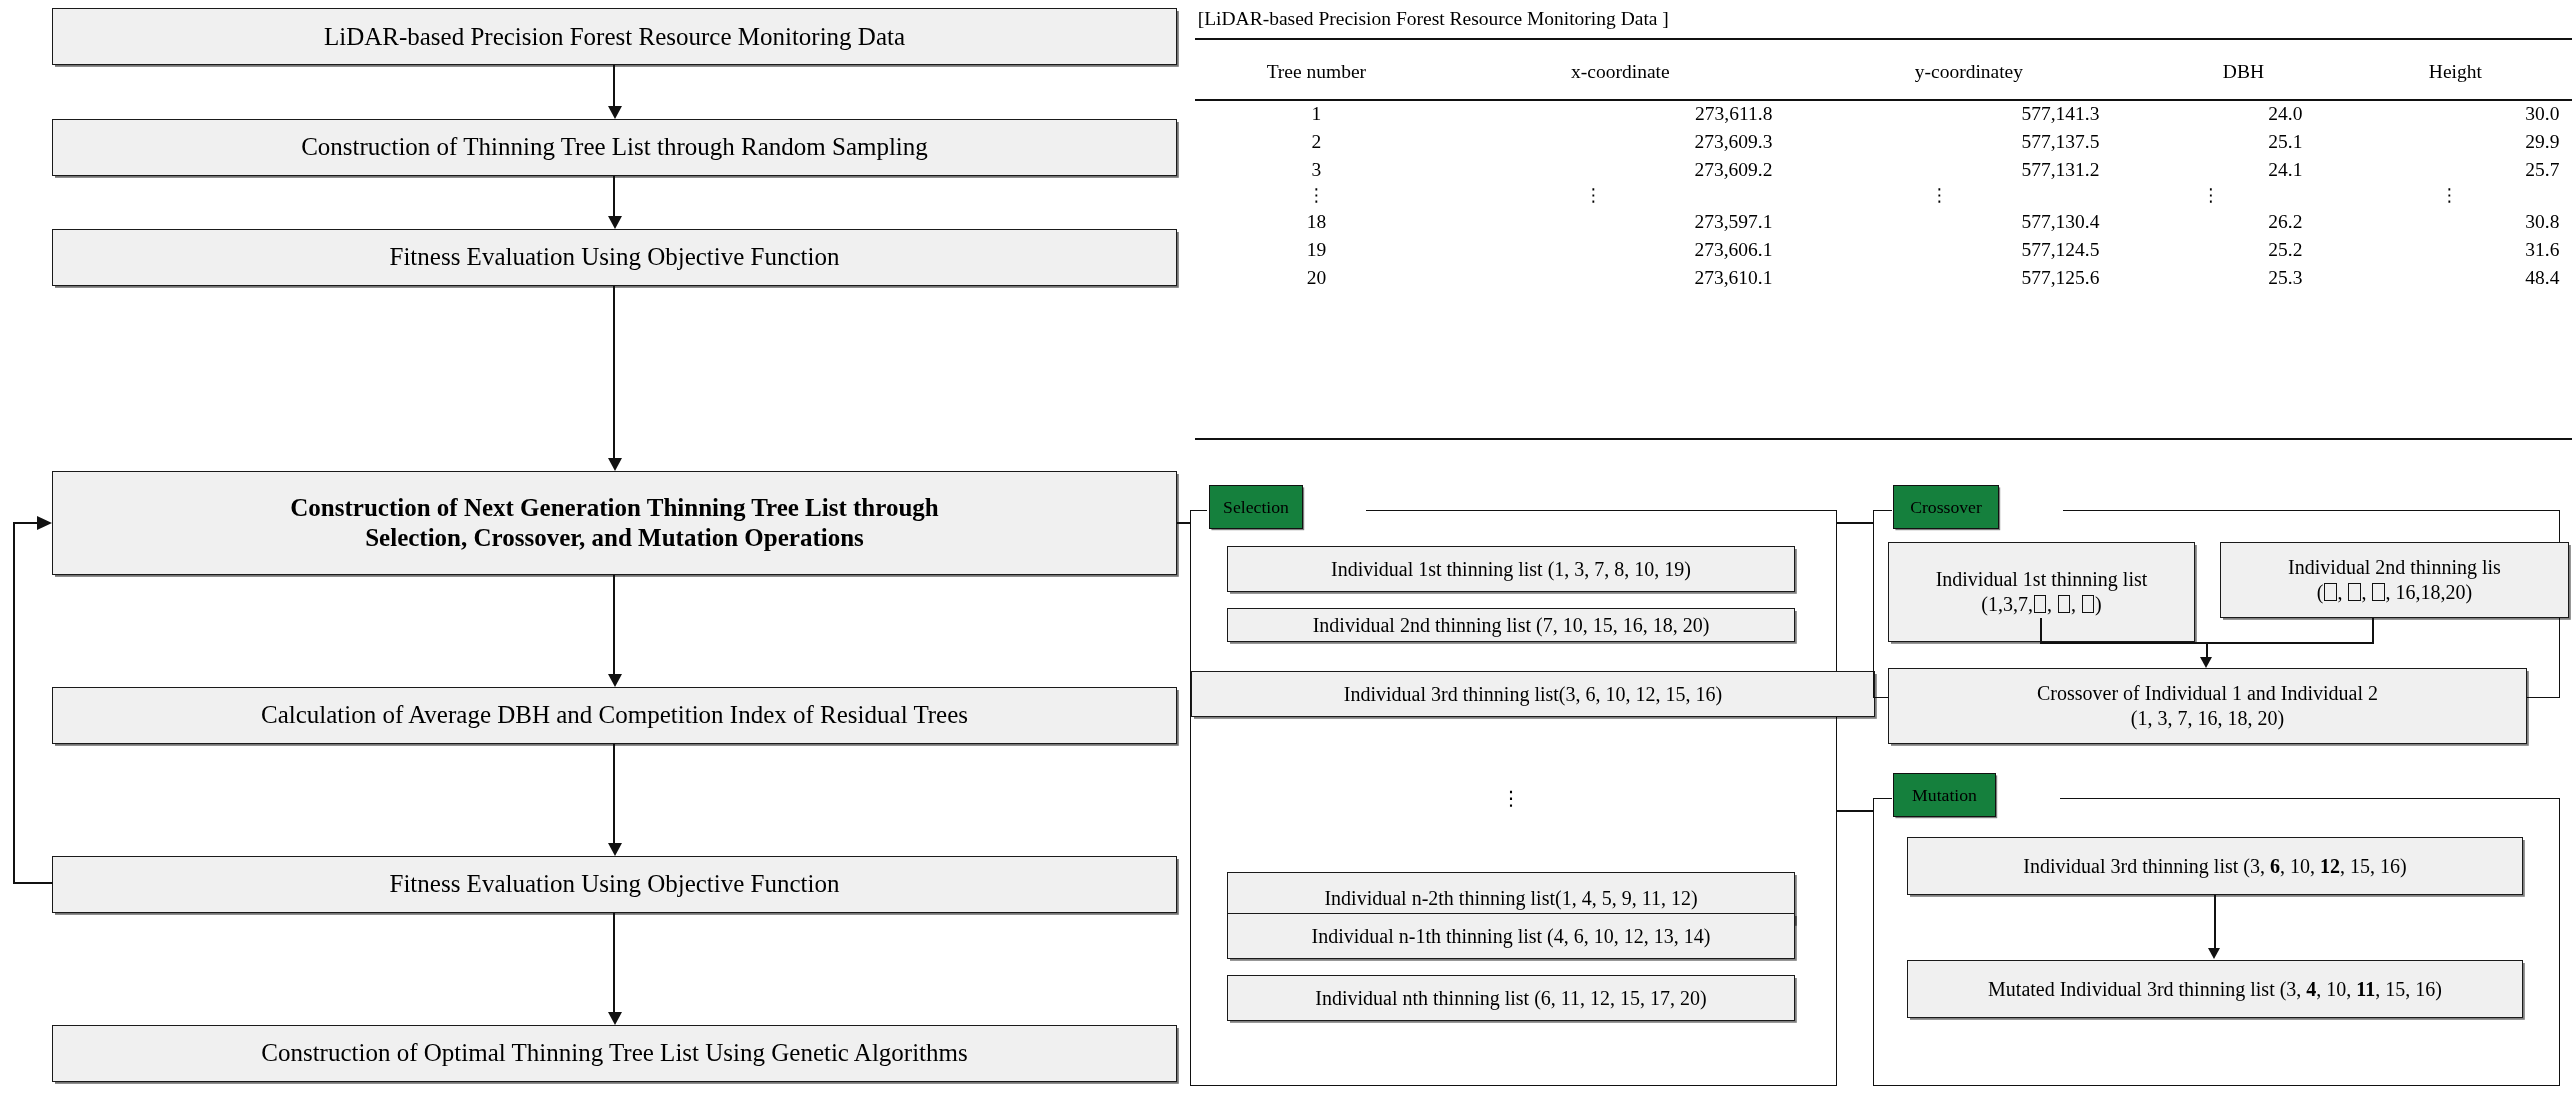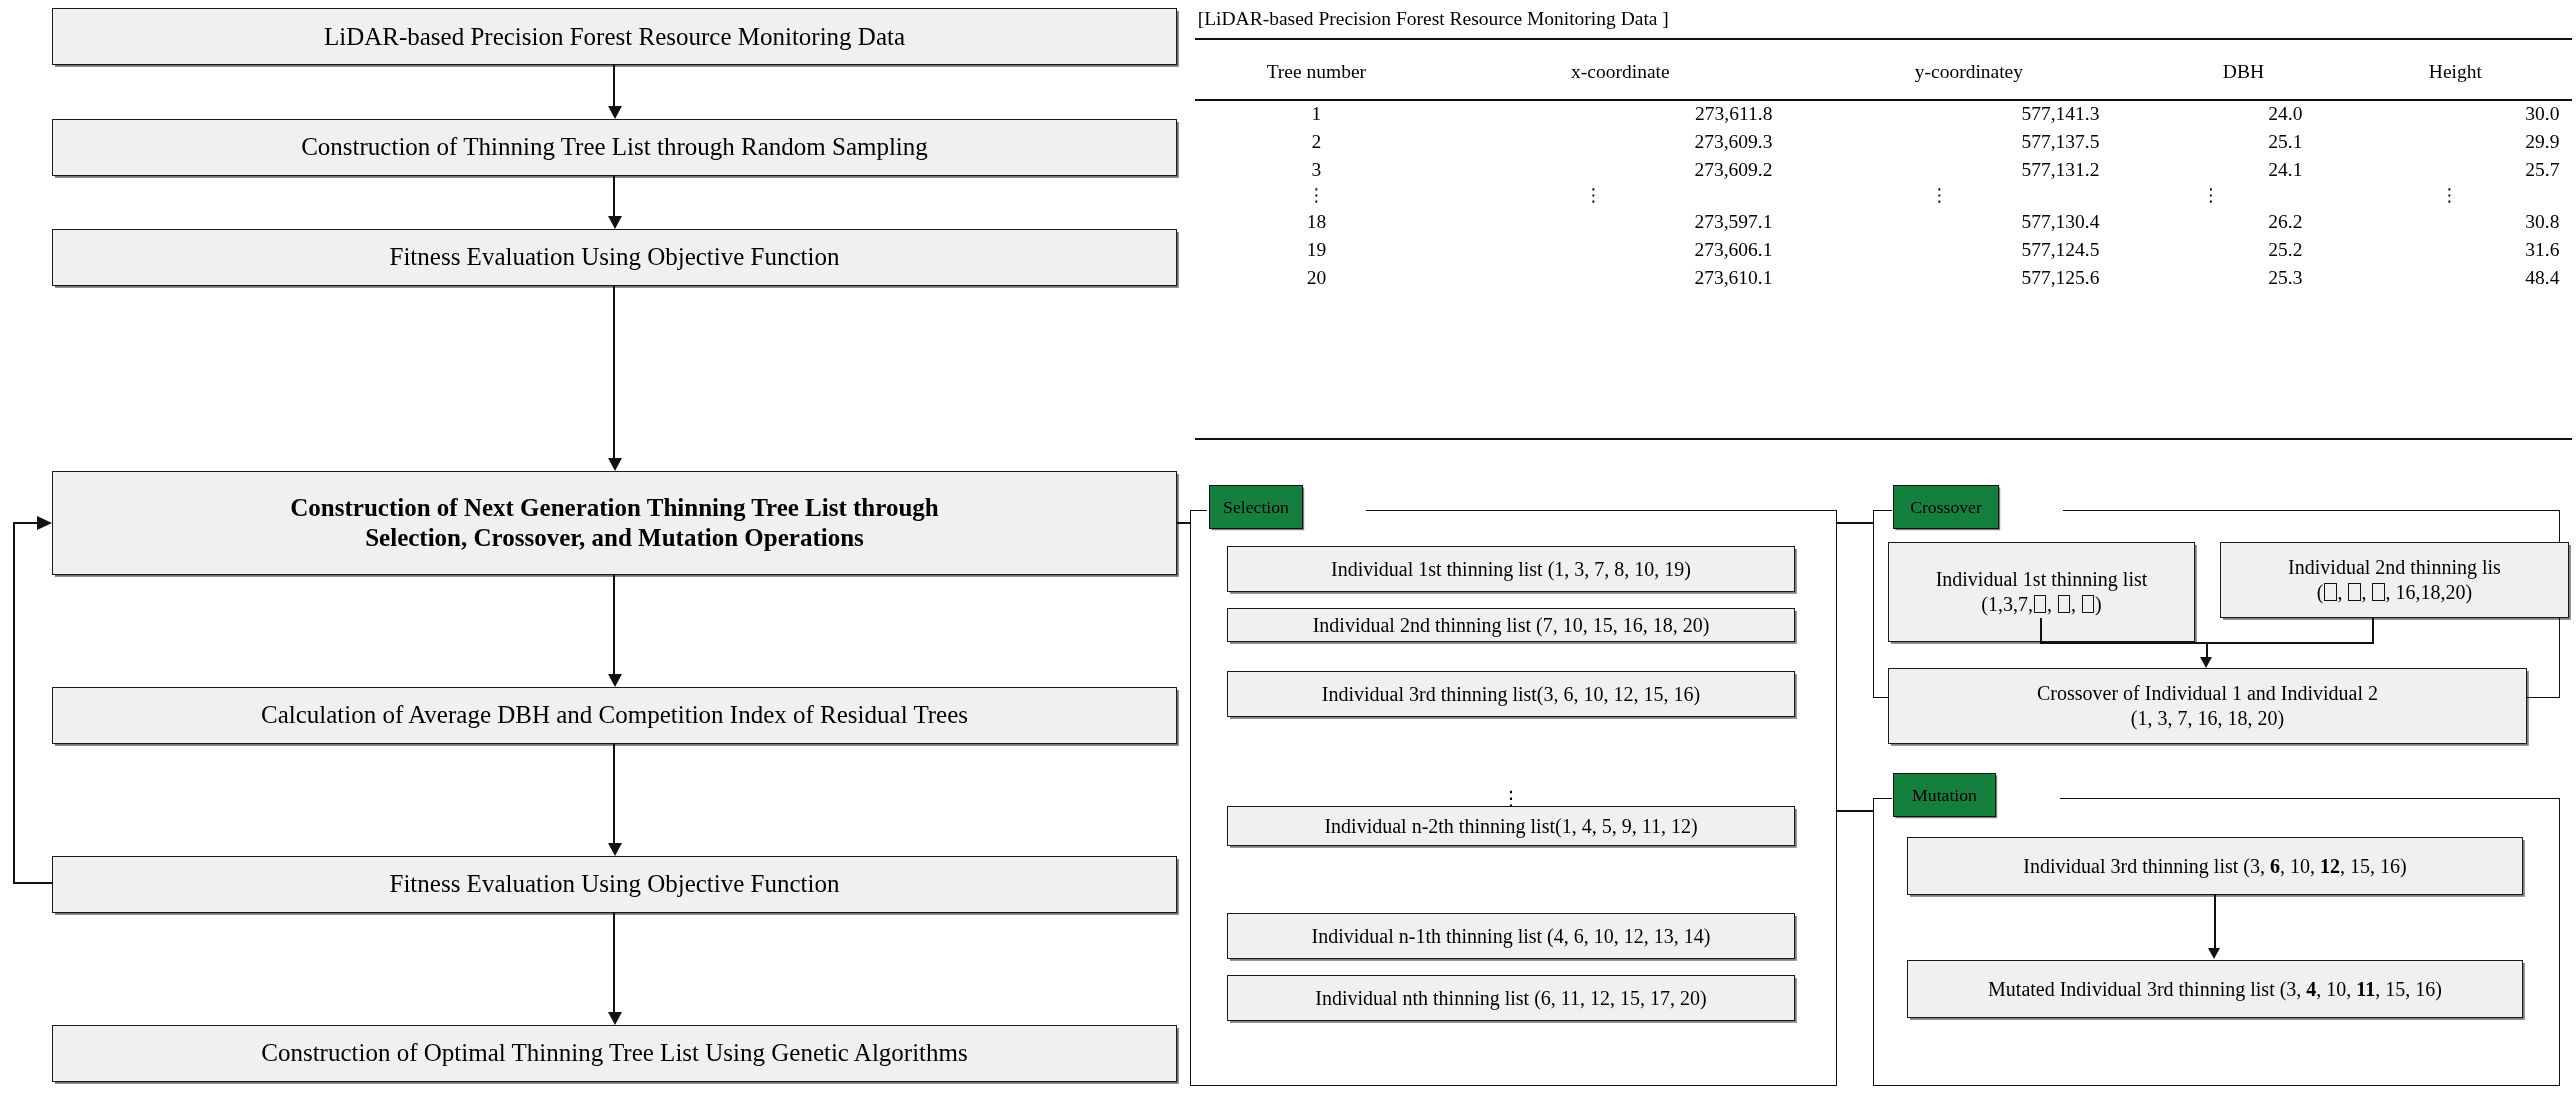--- a/index.html
+++ b/index.html
@@ -269,25 +269,25 @@
 <div class="group-legend" style="left:1209px; top:485px; width:94px; height:44px;">
   <span>Selection</span>
 </div>
 
 <div class="item-box" style="left:1227px; top:546px; width:568px; height:46px;">
   <span>Individual 1st thinning list (1, 3, 7, 8, 10, 19)</span>
 </div>
 <div class="item-box" style="left:1227px; top:608px; width:568px; height:34px;">
   <span>Individual 2nd thinning list (7, 10, 15, 16, 18, 20)</span>
 </div>
-<div class="item-box" style="left:1227px; top:671px; width:568px; height:46px;text-align:right;">
+<div class="item-box" style="left:1191px; top:671px; width:684px; height:46px;text-align:right;">
   <span>Individual 3rd thinning list(3, 6, 10, 12, 15, 16)</span>
 </div>
 <div class="vdots" style="left:1227px; top:790px; width:568px;">⋮</div>
-<div class="item-box" style="left:1227px; top:806px; width:568px; height:40px;">
+<div class="item-box" style="left:1227px; top:872px; width:568px; height:52px;">
   <span>Individual n-2th thinning list(1, 4, 5, 9, 11, 12)</span>
 </div>
 <div class="item-box" style="left:1227px; top:913px; width:568px; height:46px;">
   <span>Individual n-1th thinning list (4, 6, 10, 12, 13, 14)</span>
 </div>
 <div class="item-box" style="left:1227px; top:975px; width:568px; height:46px;">
   <span>Individual nth thinning list (6, 11, 12, 15, 17, 20)</span>
 </div>
 
 <div class="group" style="left:1873px; top:510px; width:687px; height:188px;"></div>

